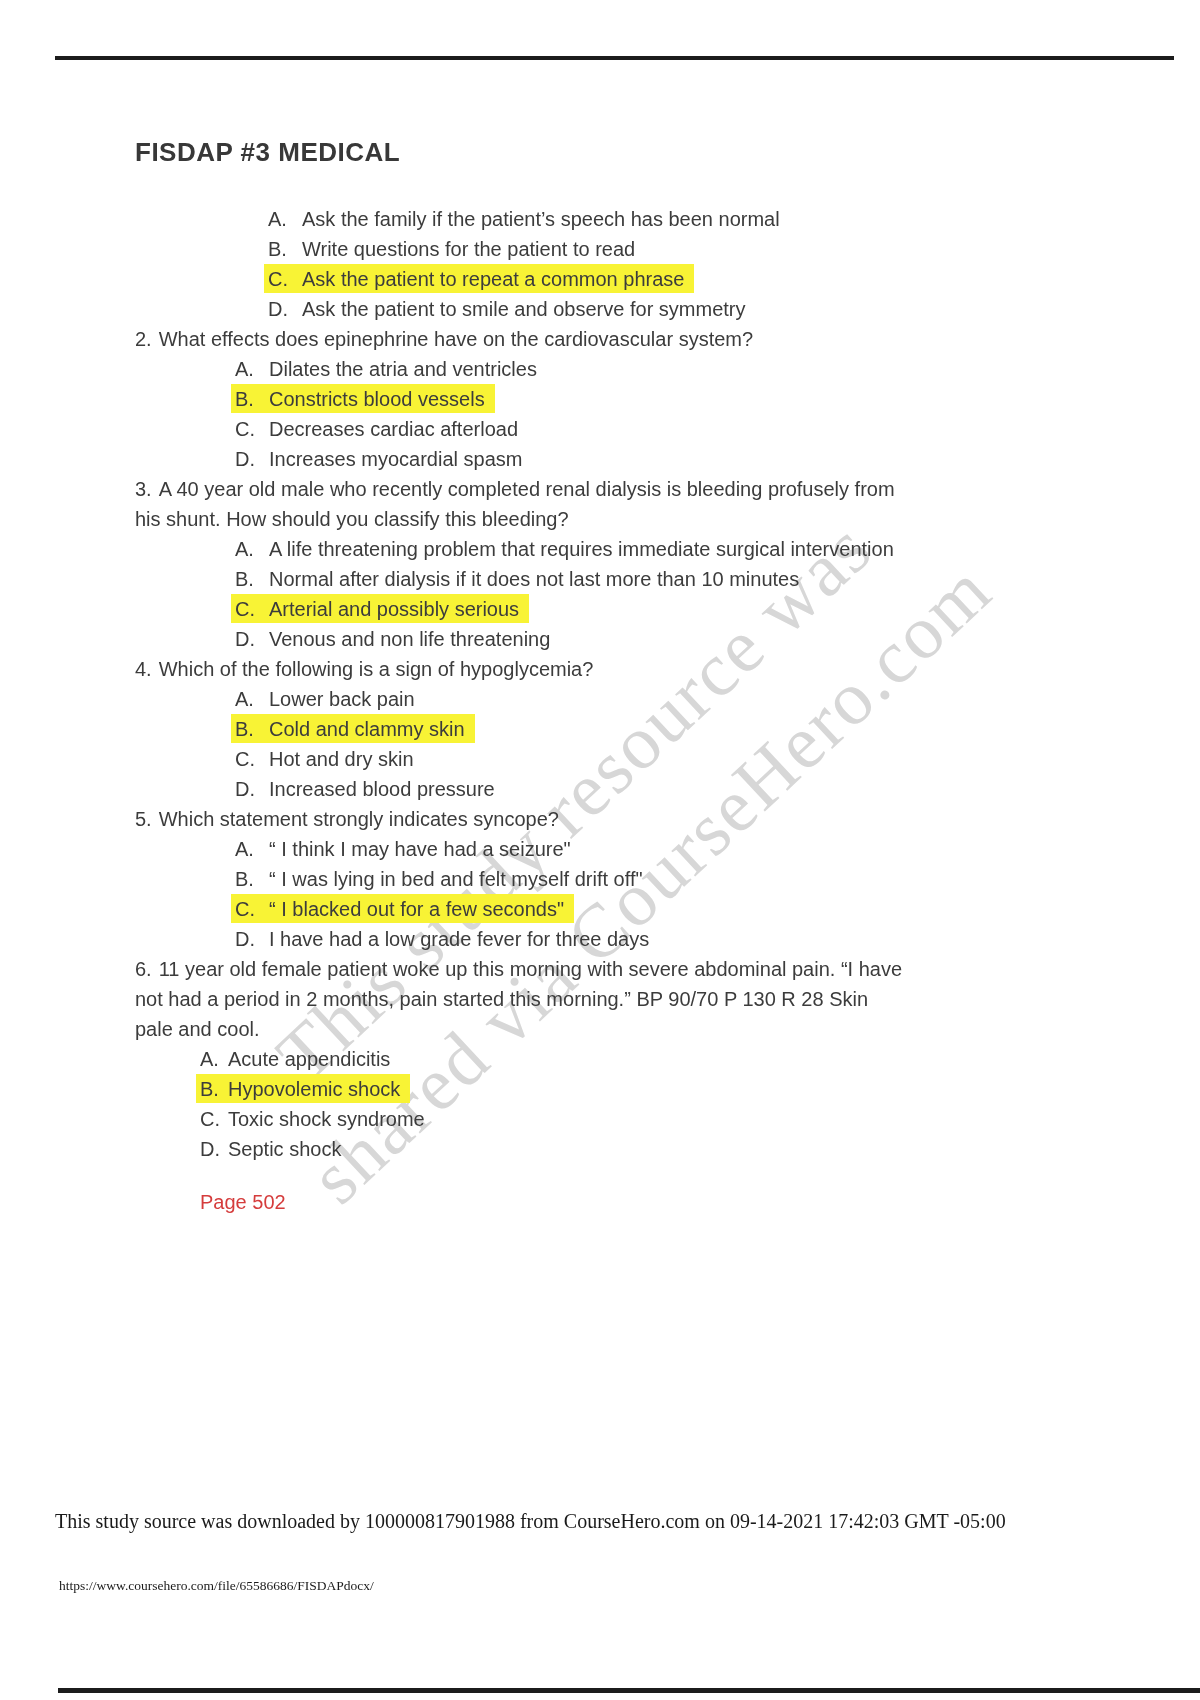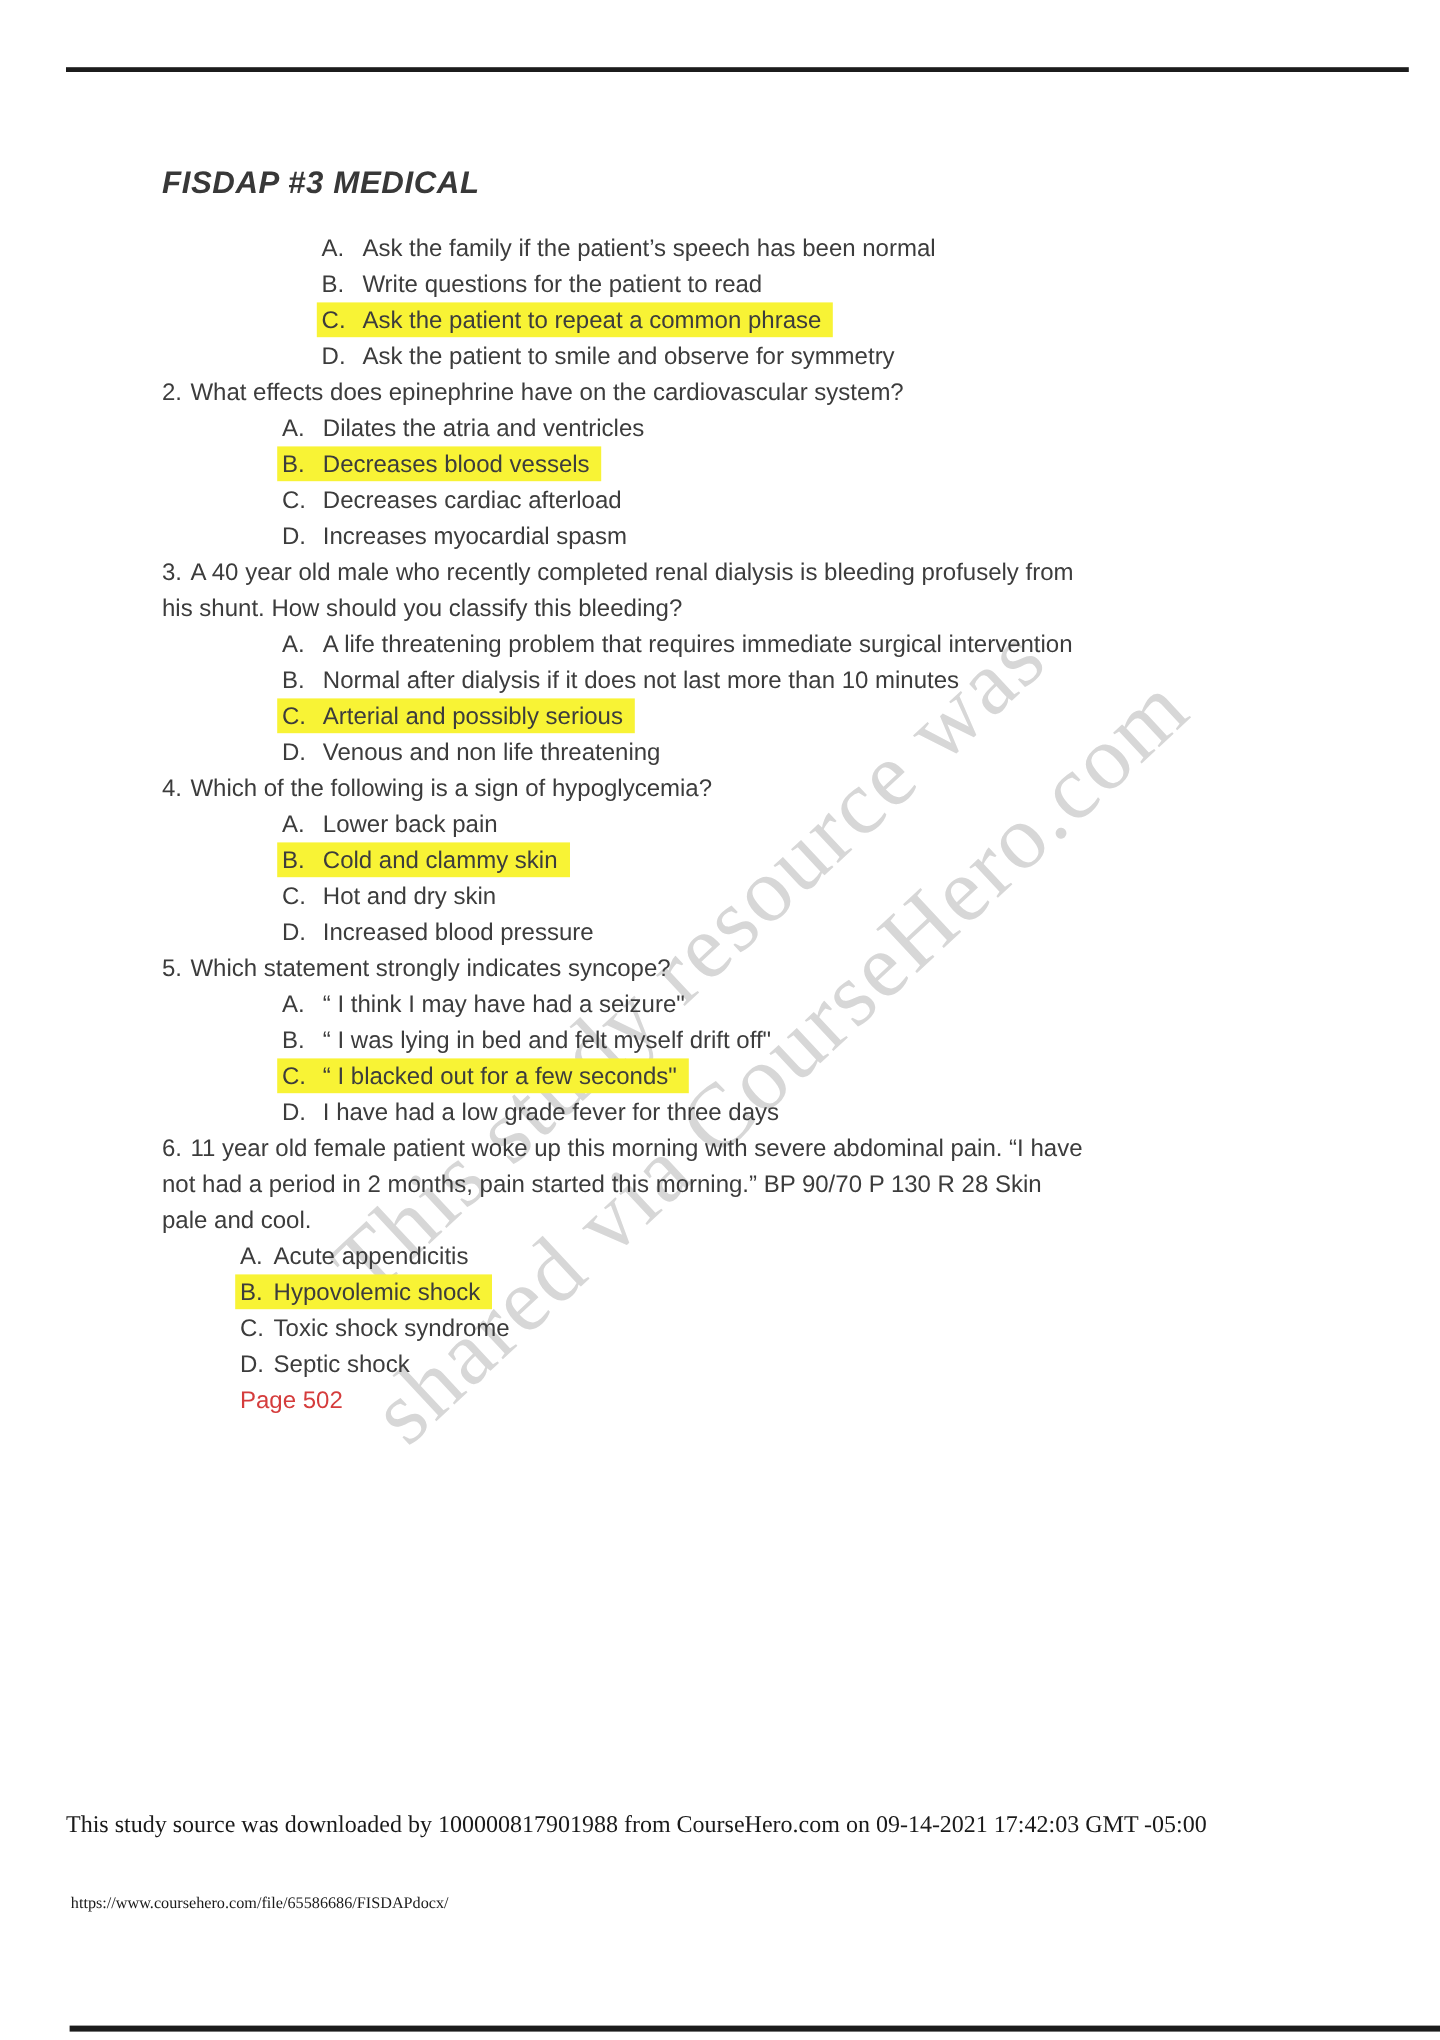--- a/index.html
+++ b/index.html
@@ -19,33 +19,33 @@
     font-size:76px;line-height:112px;letter-spacing:2px;
     color:var(--watermark,#d7d7d7);
   }
 
   .content{
     position:absolute;left:0;top:0;width:1200px;z-index:1;
     padding:136px 115px 0 135px;box-sizing:border-box;
     font-size:20px;line-height:30px;
   }
   .doc-title{
-    font-size:26px;line-height:32px;font-weight:bold;font-style:italic;
-    color:#383838;margin:0 0 24px 0;letter-spacing:0.5px;
+    font-size:26px;line-height:32px;font-weight:bold;
+    color:#383838;margin:0 0 36px 0;letter-spacing:0.5px;
   }
   .question{margin:0;}
   .q-indent{margin-left:33px;}
   .q-num{margin-right:7px;}
   .q-num.fixed{display:inline-block;width:34px;margin-right:0;}
   .options{margin-left:100px;}
   .q6 .options{margin-left:65px;}
   .opt-letter{display:inline-block;width:34px;}
   .q6 .opt-letter{width:28px;}
   .hl{background:var(--highlight,#f8f335);padding:4px 10px 3px 4px;margin-left:-4px;}
-  .page-ref{margin-left:65px;color:var(--page_ref,#d53c3c);}
+  .page-ref{margin-left:65px;color:var(--page_ref,#d53c3c);margin-top:23px;}
 
   .footer-note{
     position:absolute;left:55px;top:1510px;z-index:1;
     font-family:"Liberation Serif",serif;font-size:20px;color:#1a1a1a;white-space:nowrap;
   }
   .footer-url{
     position:absolute;left:59px;top:1578px;z-index:1;
     font-family:"Liberation Serif",serif;font-size:13.5px;color:#1a1a1a;
     text-decoration:none;white-space:nowrap;
   }
@@ -72,21 +72,21 @@
       <div><span><span class="opt-letter">D.</span><span>Ask the patient to smile and observe for symmetry</span></span></div>
     </div>
   </div>
 
   <div class="question">
     <div class="q-line">
       <span class="q-num">2.</span><span>What effects does epinephrine have on the cardiovascular system?</span>
     </div>
     <div class="options">
       <div><span><span class="opt-letter">A.</span><span>Dilates the atria and ventricles</span></span></div>
-      <div><span class="hl"><span class="opt-letter">B.</span><span>Decreases blood vessels</span></span></div>
+      <div><span class="hl"><span class="opt-letter">B.</span><span>Constricts blood vessels</span></span></div>
       <div><span><span class="opt-letter">C.</span><span>Decreases cardiac afterload</span></span></div>
       <div><span><span class="opt-letter">D.</span><span>Increases myocardial spasm</span></span></div>
     </div>
   </div>
 
   <div class="question">
     <div class="q-line">
       <span class="q-num">3.</span><span>A 40 year old male who recently completed renal dialysis is bleeding profusely from</span>
     </div>
     <div class="q-line">his shunt. How should you classify this bleeding?</div>

